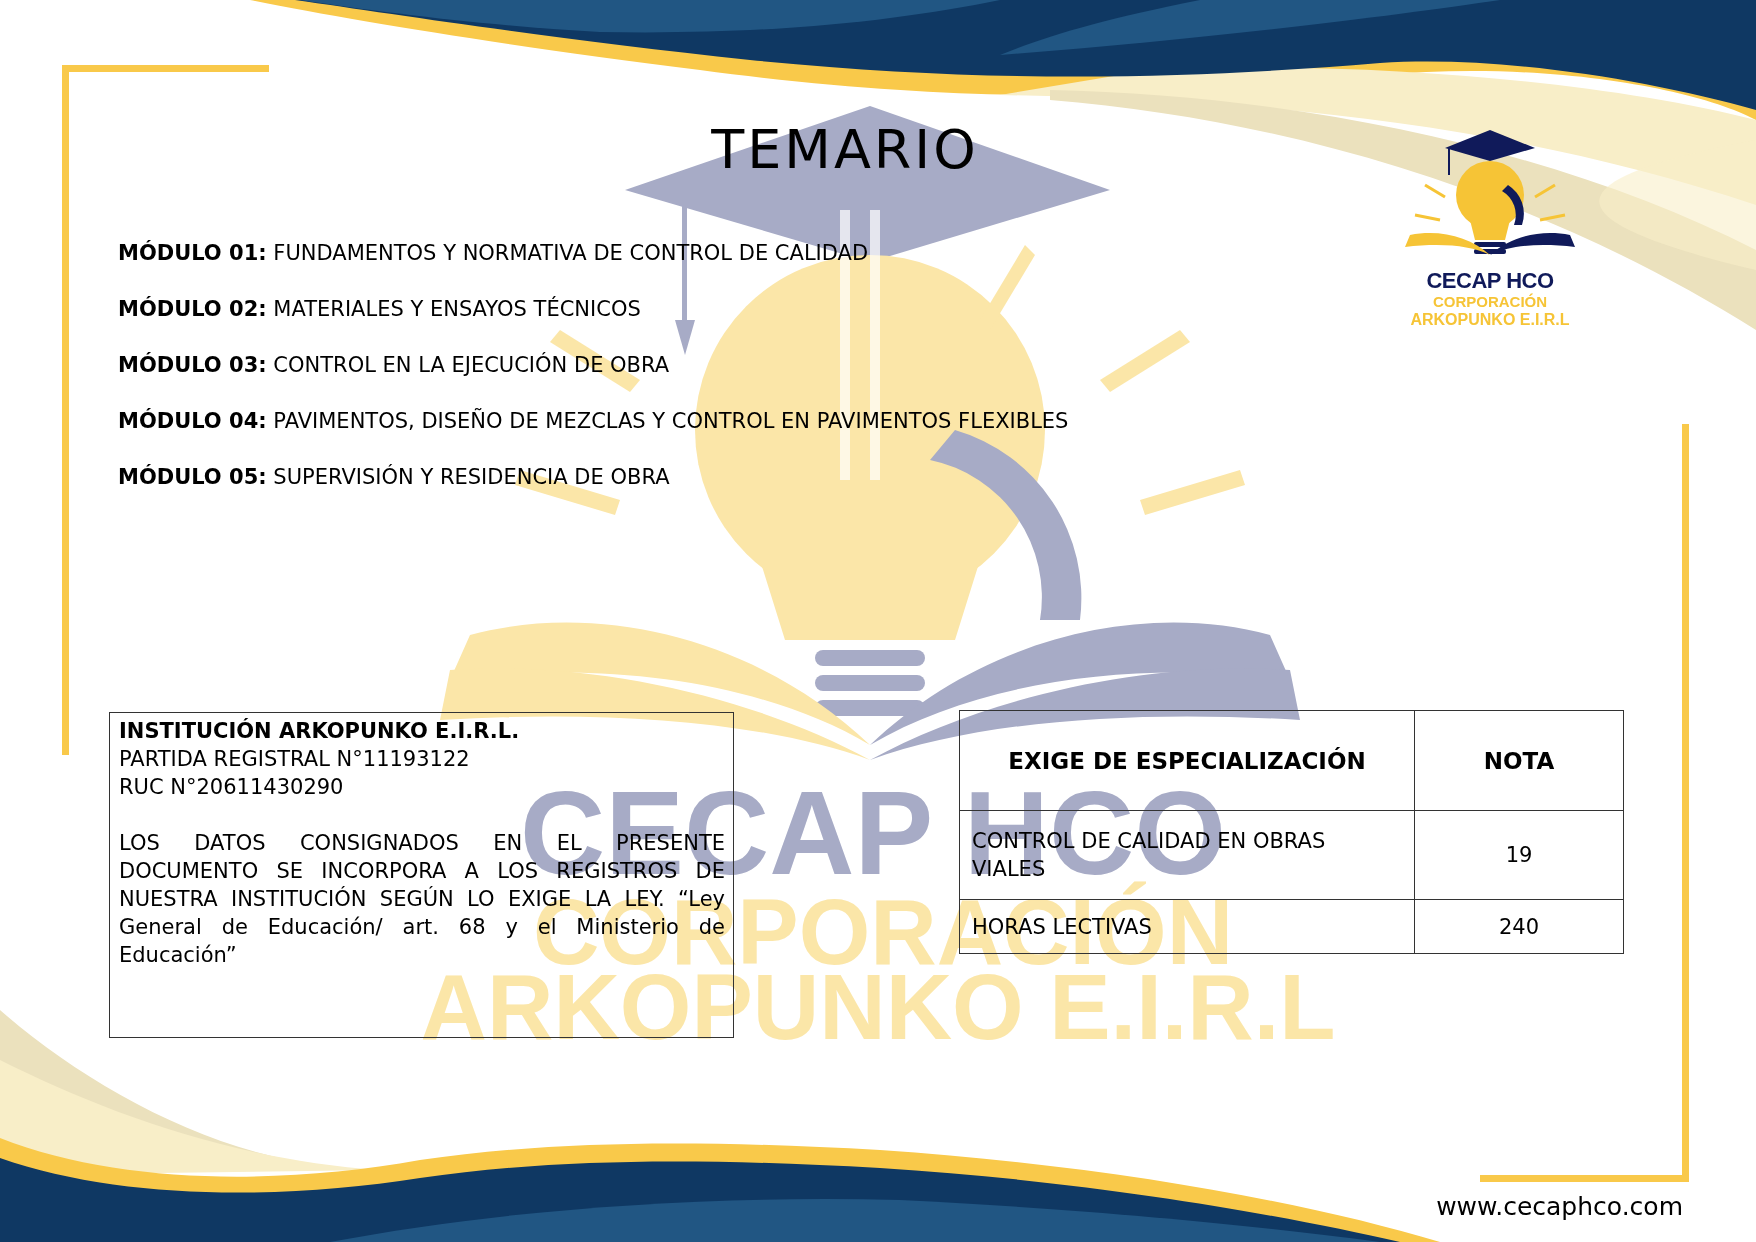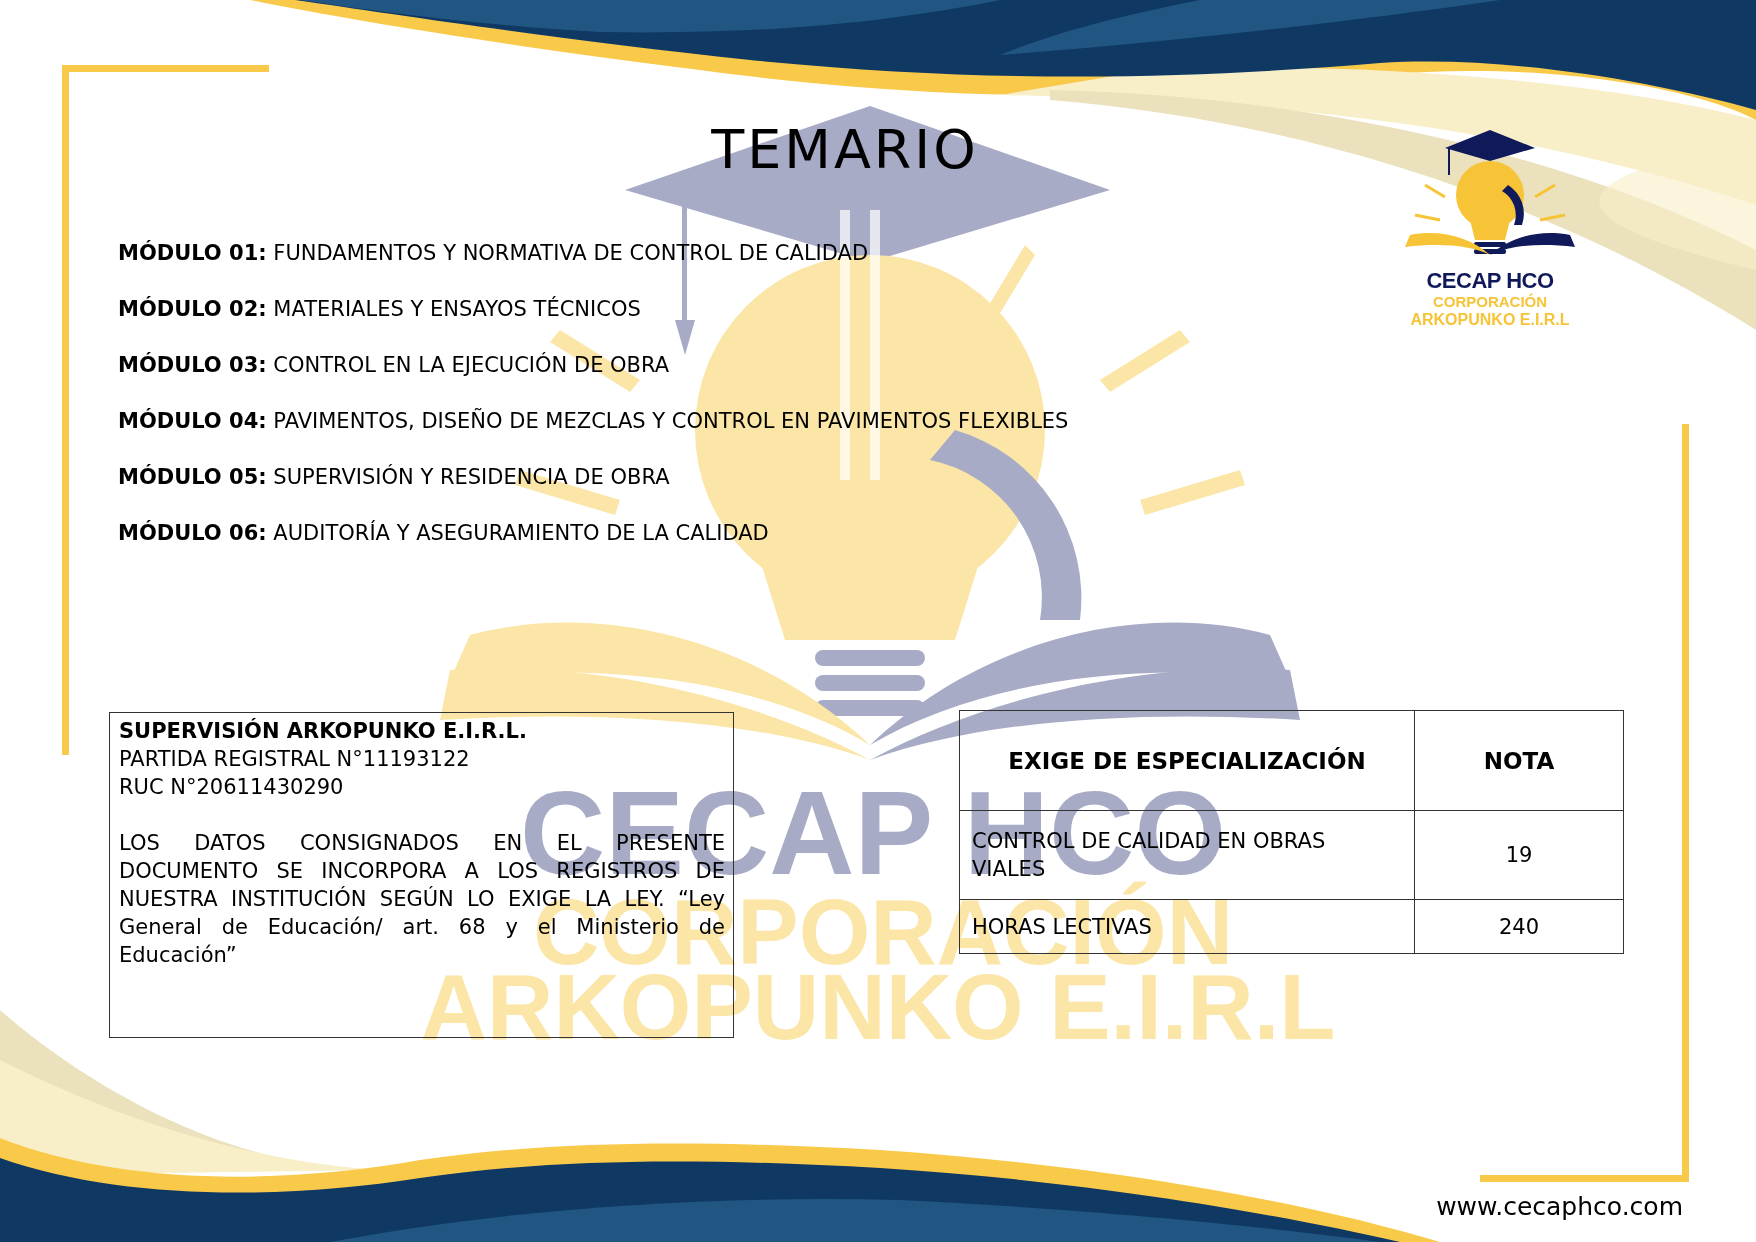--- a/index.html
+++ b/index.html
@@ -116,25 +116,24 @@
 
 <div class="layer">
   <div class="abs title"><span>TEMARIO</span></div>
 
   <div class="abs modules">
     <div class="module"><b>MÓDULO 01:</b> <span>FUNDAMENTOS Y NORMATIVA DE CONTROL DE CALIDAD</span></div>
     <div class="module"><b>MÓDULO 02:</b> <span>MATERIALES Y ENSAYOS TÉCNICOS</span></div>
     <div class="module"><b>MÓDULO 03:</b> <span>CONTROL EN LA EJECUCIÓN DE OBRA</span></div>
     <div class="module"><b>MÓDULO 04:</b> <span>PAVIMENTOS, DISEÑO DE MEZCLAS Y CONTROL EN PAVIMENTOS FLEXIBLES</span></div>
     <div class="module"><b>MÓDULO 05:</b> <span>SUPERVISIÓN Y RESIDENCIA DE OBRA</span></div>
-    <div class="module"><b>MÓDULO 06:</b> <span>AUDITORÍA Y ASEGURAMIENTO DE LA CALIDAD</span></div>
   </div>
 
   <div class="abs infobox">
-    <div class="org">SUPERVISIÓN ARKOPUNKO E.I.R.L.</div>
+    <div class="org">INSTITUCIÓN ARKOPUNKO E.I.R.L.</div>
     <div>PARTIDA REGISTRAL N°11193122</div>
     <div>RUC N°20611430290</div>
     <div class="notice">LOS DATOS CONSIGNADOS EN EL PRESENTE DOCUMENTO SE INCORPORA A  LOS REGISTROS DE NUESTRA INSTITUCIÓN SEGÚN LO EXIGE LA LEY. “Ley General de Educación/ art. 68 y el Ministerio de Educación”</div>
   </div>
 
   <table class="grades">
     <tbody>
         <tr>
       <th class="c1">EXIGE DE ESPECIALIZACIÓN</th>
       <th>NOTA</th>

